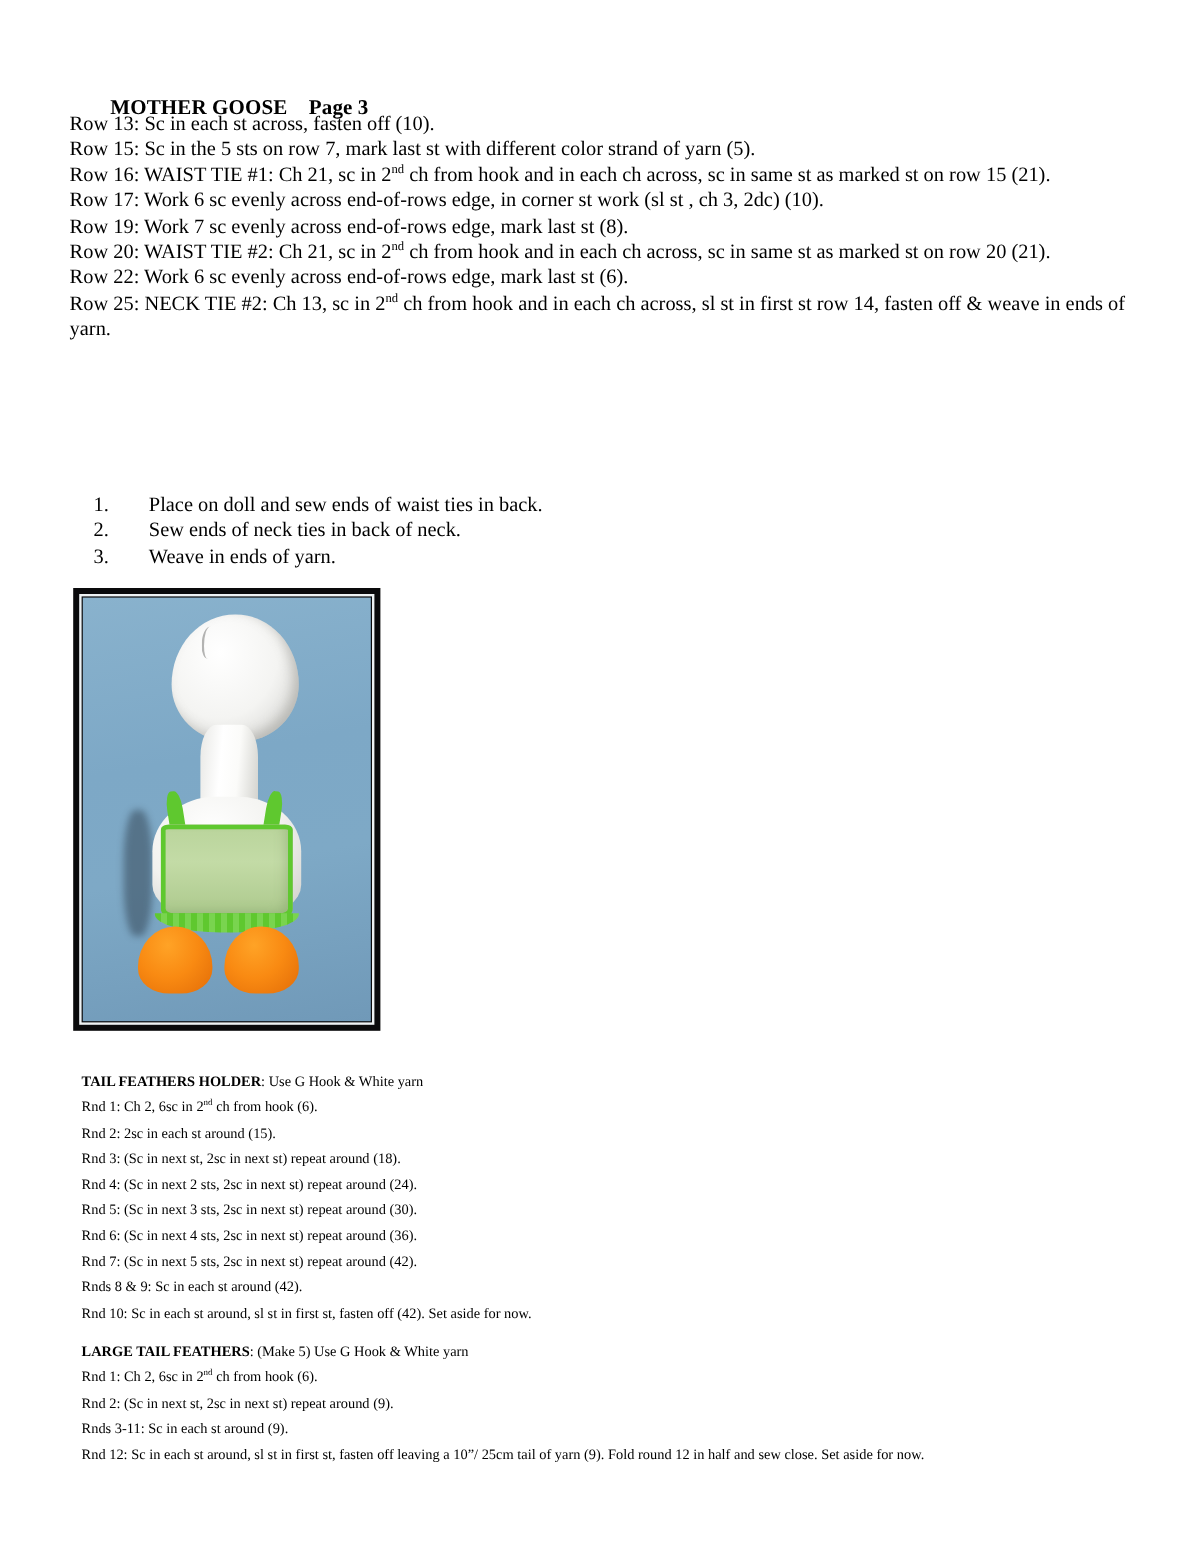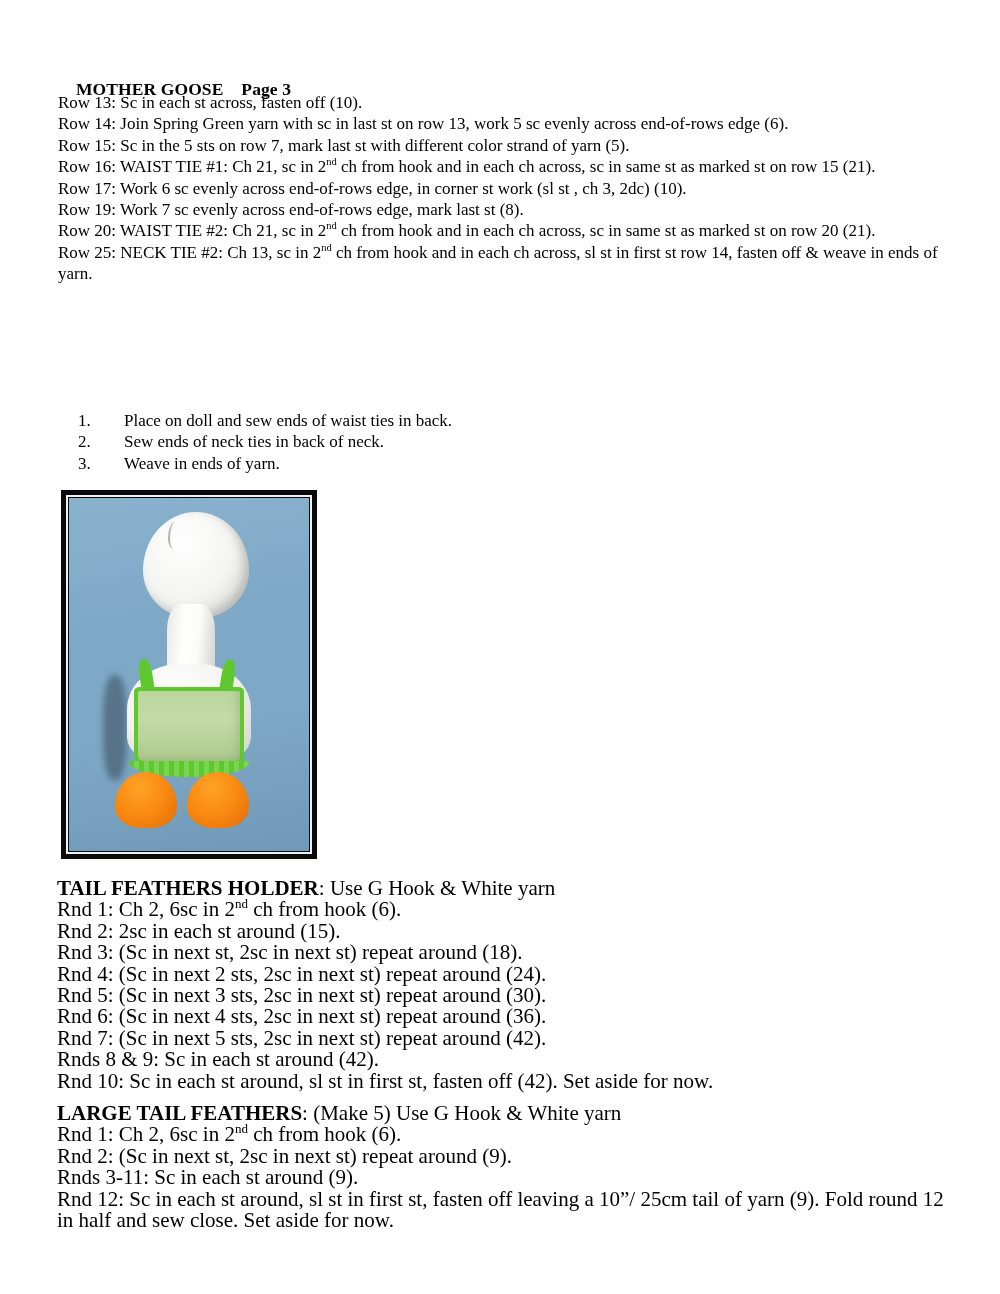--- a/index.html
+++ b/index.html
@@ -19,21 +19,21 @@
   .page {
     position: relative;
     width: 1000px;
     height: 1294px;
     box-sizing: border-box;
     padding: 0;
   }
   
   .doc-header {
     position: absolute;
-    left: 58px;
+    left: 74px;
     top: 58px;
     font-weight: bold;
     font-size: 17.5px;
     letter-spacing: 0.1px;
     white-space: pre;
   }
   .doc-header .title-text { font-weight: bold; }
   .doc-header .page-label { font-weight: bold; }
 
   
@@ -199,46 +199,47 @@
     width: 10%;
     height: 30%;
     background: rgba(20,30,40,0.38);
     border-radius: 40%;
     filter: blur(3px);
   }
 
   
   .section-block {
     position: absolute;
-    left: 57px;
+    left: 68px;
     width: 900px;
-    font-size: 21px;
+    font-size: 12px;
     line-height: 21.4px;
+    margin-top: 13px;
   }
   #tail-holder-block { top: 878px; }
   #large-feathers-block { top: 1103px; }
   .sec-head { font-weight: bold; }
 </style>
 </head>
 <body>
 
 <div class="page">
 
   <div class="doc-header">
     <span class="title-text">MOTHER GOOSE</span><span>&nbsp;&nbsp;&nbsp;&nbsp;</span><span class="page-label">Page 3</span>
   </div>
 
   <div class="body-block" id="instruction-rows">
       <div class="pline">Row 13: Sc in each st across, fasten off (10).</div>
-      <div class="pline">Row 14: Join Spring Green yarn with sc in last st on row 13, work 5 sc evenly across end-of-rows edge (6).</div>
       <div class="pline">Row 15: Sc in the 5 sts on row 7, mark last st with different color strand of yarn (5).</div>
       <div class="pline">Row 16: WAIST TIE #1: Ch 21, sc in 2<sup>nd</sup> ch from hook and in each ch across, sc in same st as marked st on row 15 (21).</div>
       <div class="pline">Row 17: Work 6 sc evenly across end-of-rows edge, in corner st work (sl st , ch 3, 2dc) (10).</div>
       <div class="pline">Row 19: Work 7 sc evenly across end-of-rows edge, mark last st (8).</div>
       <div class="pline">Row 20: WAIST TIE #2: Ch 21, sc in 2<sup>nd</sup> ch from hook and in each ch across, sc in same st as marked st on row 20 (21).</div>
+      <div class="pline">Row 22: Work 6 sc evenly across end-of-rows edge, mark last st (6).</div>
       <div class="pline">Row 25: NECK TIE #2: Ch 13, sc in 2<sup>nd</sup> ch from hook and in each ch across, sl st in first st row 14, fasten off &amp; weave in ends of yarn.</div>
     </div>
 
   <ol class="num-list" id="finishing-list">
       <li>
         <span class="num">1.</span>
         <span class="itxt">Place on doll and sew ends of waist ties in back.</span>
       </li>
       <li>
         <span class="num">2.</span>

